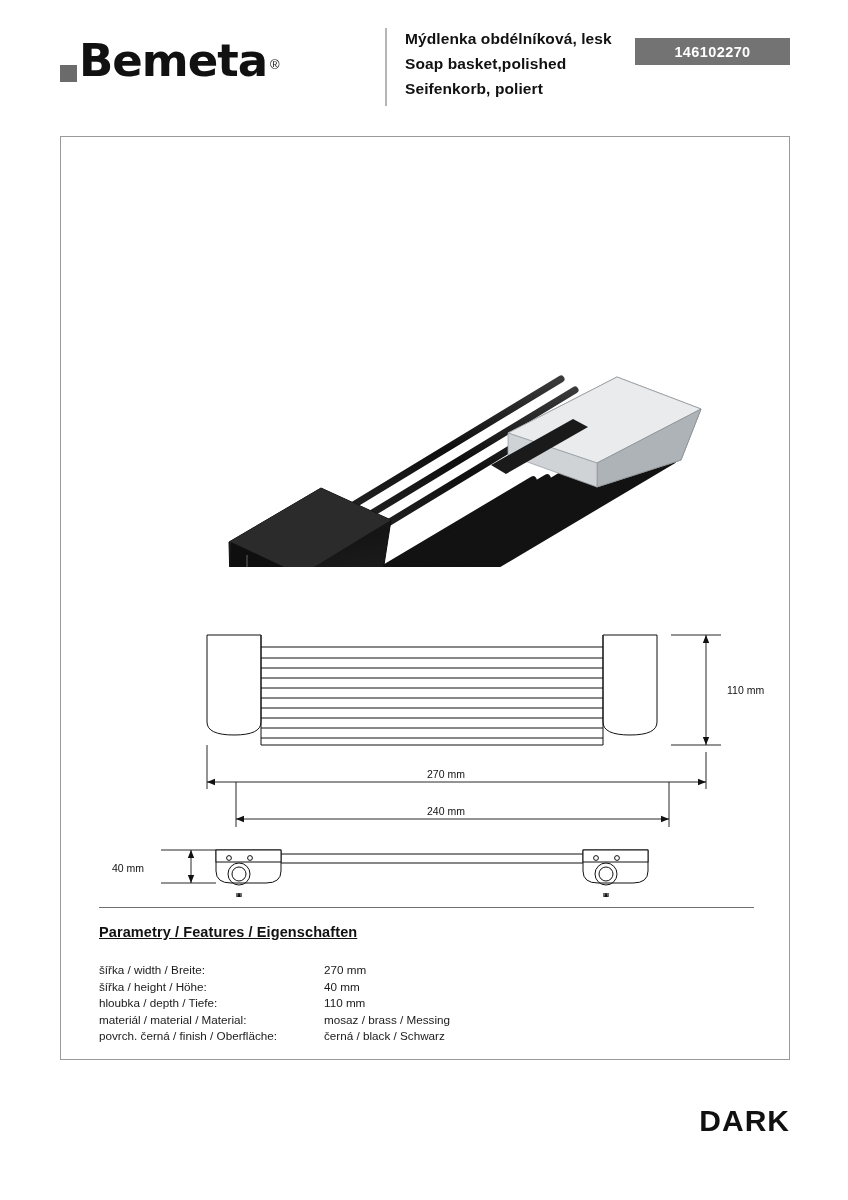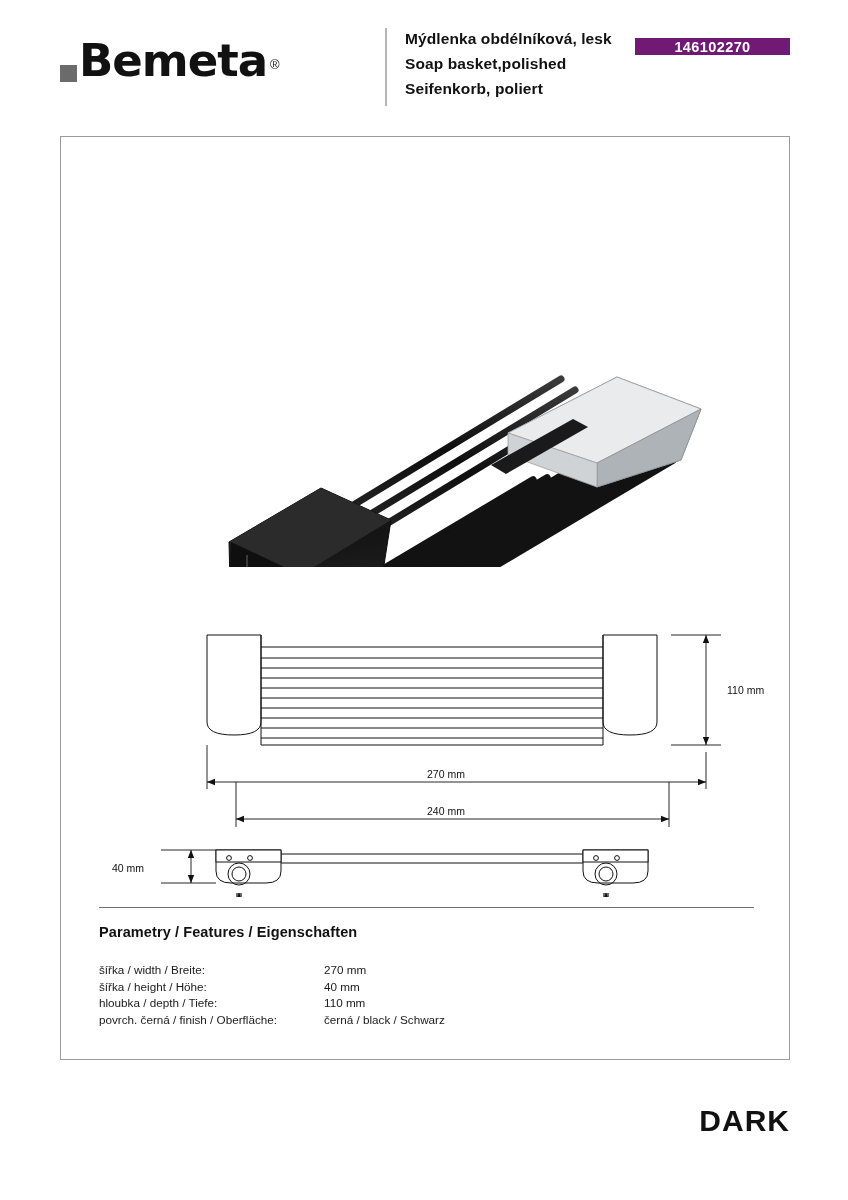--- a/index.html
+++ b/index.html
@@ -62,22 +62,22 @@
   .titles div {
     font-size: 15.5px;
     font-weight: bold;
     line-height: 25px;
     color: #111;
     letter-spacing: 0.1px;
   }
   .code-badge {
     position: absolute;
     right: 0; top: 14px;
-    width: 155px; height: 17px;
-    background: #701a75;
+    width: 155px; height: 27px;
+    background: #737373;
     color: #ffffff;
     font-size: 14.5px;
     font-weight: bold;
     letter-spacing: 0.4px;
     display: flex;
     align-items: center;
     justify-content: center;
   }
 
   
@@ -113,20 +113,21 @@
     width: 655px; height: 1px;
     background: #6e6e6e;
     margin-bottom: 16px;
   }
   .params-title {
     font-size: 14.5px;
     font-weight: bold;
     color: #111;
     margin-bottom: 22px;
     letter-spacing: 0.1px;
+    text-decoration: underline;
   }
   .param-row {
     display: flex;
     font-size: 11.7px;
     line-height: 16.5px;
     color: #1a1a1a;
   }
   .param-label { width: 225px; }
   .param-value { }
 
@@ -354,20 +355,24 @@
       </div>
       <div class="param-row">
         <div class="param-label">šířka / height / Höhe:</div>
         <div class="param-value">40 mm</div>
       </div>
       <div class="param-row">
         <div class="param-label">hloubka / depth / Tiefe:</div>
         <div class="param-value">110 mm</div>
       </div>
       <div class="param-row">
+        <div class="param-label">materiál / material / Material:</div>
+        <div class="param-value">mosaz / brass / Messing</div>
+      </div>
+      <div class="param-row">
         <div class="param-label">povrch. černá / finish / Oberfläche:</div>
         <div class="param-value">černá / black / Schwarz</div>
       </div>
     </div>
 
   </div>
 
   <div class="series">DARK</div>
 
 

